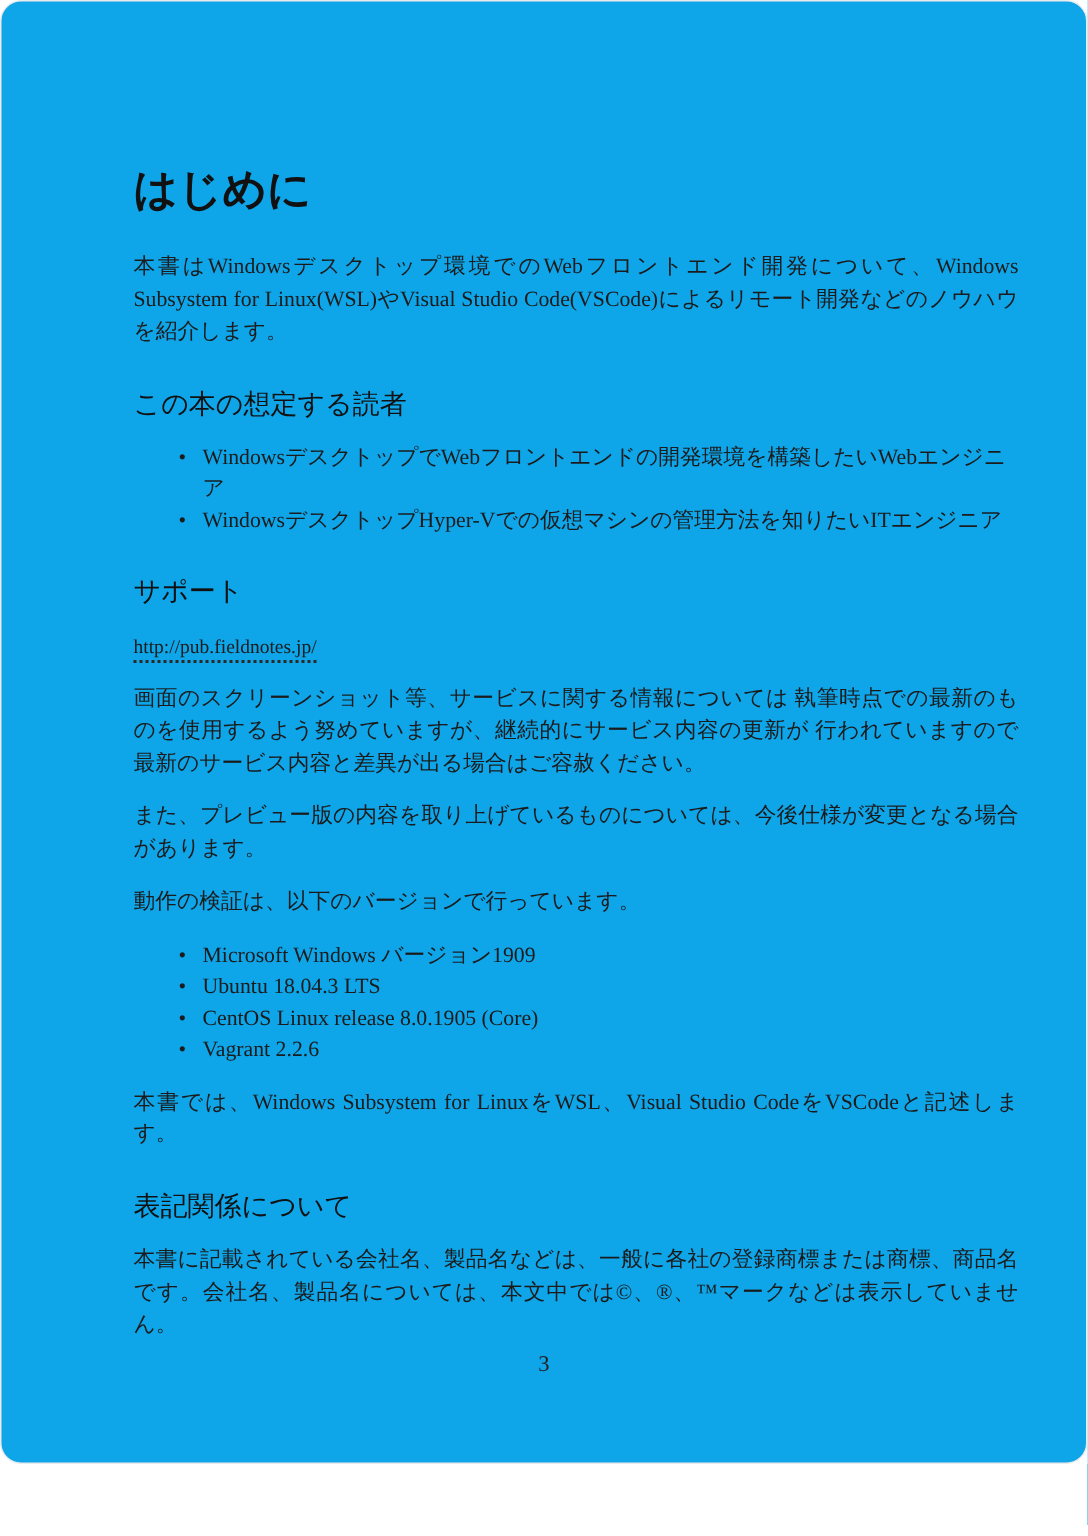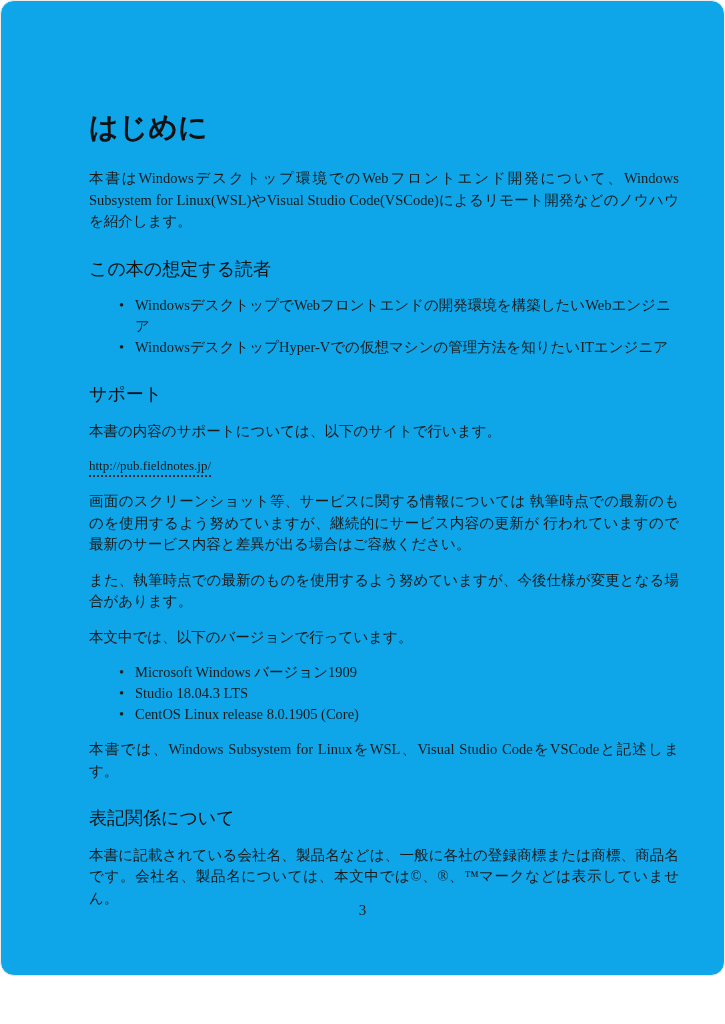--- a/index.html
+++ b/index.html
@@ -92,34 +92,34 @@
 
   <h2 class="section-heading">この本の想定する読者</h2>
 
   <ul class="bullet-list">
     <li>WindowsデスクトップでWebフロントエンドの開発環境を構築したいWebエンジニア</li>
     <li>WindowsデスクトップHyper-Vでの仮想マシンの管理方法を知りたいITエンジニア</li>
   </ul>
 
   <h2 class="section-heading">サポート</h2>
 
-  <p class="body-text">本書の内容のサポートについては、以下のサイトで行います。</p>
 
   <a class="url-link">http://pub.fieldnotes.jp/</a>
 
   <p class="body-text">画面のスクリーンショット等、サービスに関する情報については 執筆時点での最新のものを使用するよう努めていますが、継続的にサービス内容の更新が 行われていますので最新のサービス内容と差異が出る場合はご容赦ください。</p>
 
-  <p class="body-text">また、執筆時点での最新のものを使用するよう努めていますが、今後仕様が変更となる場合があります。</p>
+  <p class="body-text">また、プレビュー版の内容を取り上げているものについては、今後仕様が変更となる場合があります。</p>
 
-  <p class="body-text">本文中では、以下のバージョンで行っています。</p>
+  <p class="body-text">動作の検証は、以下のバージョンで行っています。</p>
 
   <ul class="bullet-list">
     <li>Microsoft Windows バージョン1909</li>
-    <li>Studio 18.04.3 LTS</li>
+    <li>Ubuntu 18.04.3 LTS</li>
     <li>CentOS Linux release 8.0.1905 (Core)</li>
+    <li>Vagrant 2.2.6</li>
   </ul>
 
   <p class="body-text">本書では、Windows Subsystem for LinuxをWSL、Visual Studio CodeをVSCodeと記述します。</p>
 
   <h2 class="section-heading">表記関係について</h2>
 
   <p class="body-text">本書に記載されている会社名、製品名などは、一般に各社の登録商標または商標、商品名です。会社名、製品名については、本文中では©、®、™マークなどは表示していません。</p>
 
 
   

